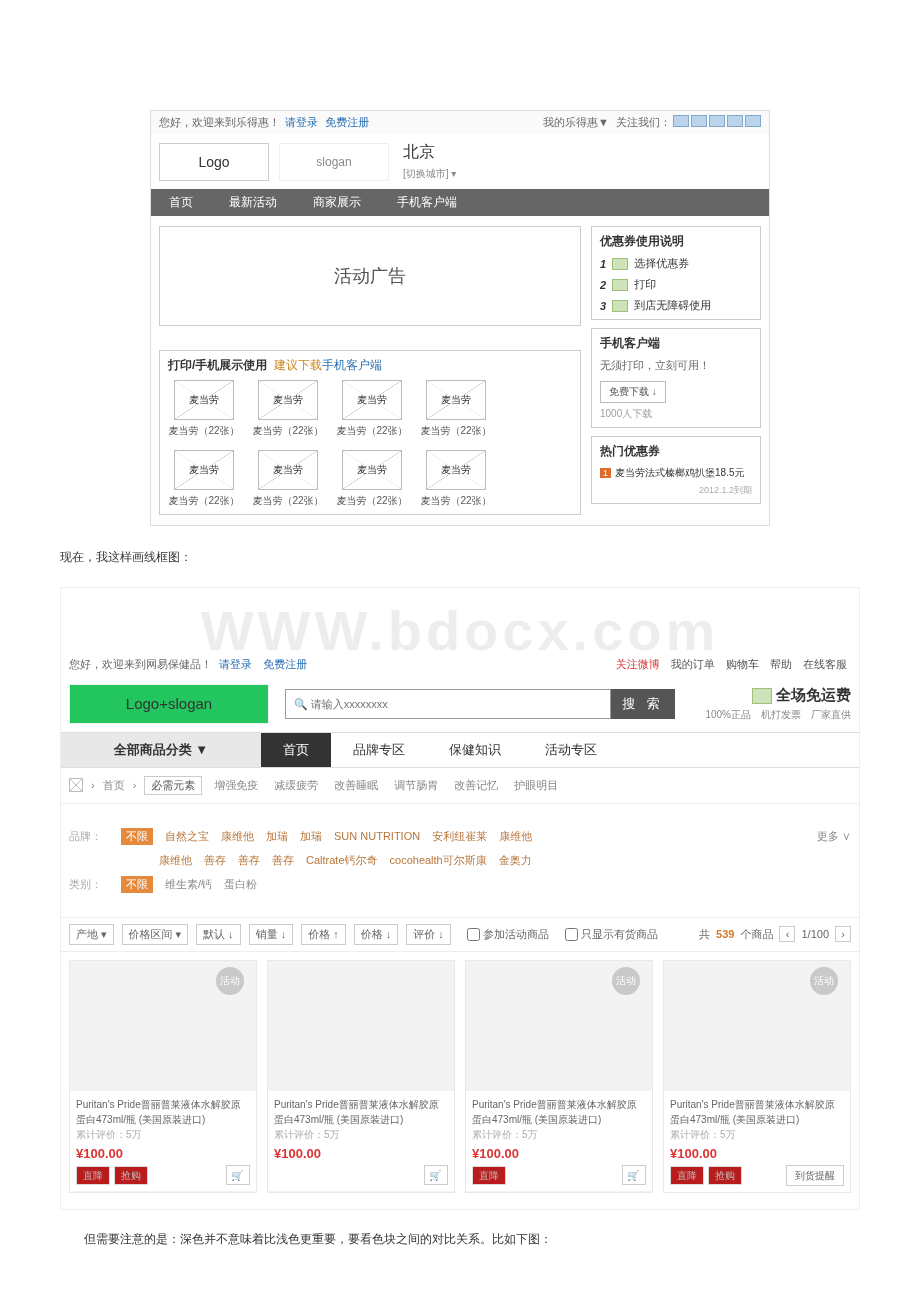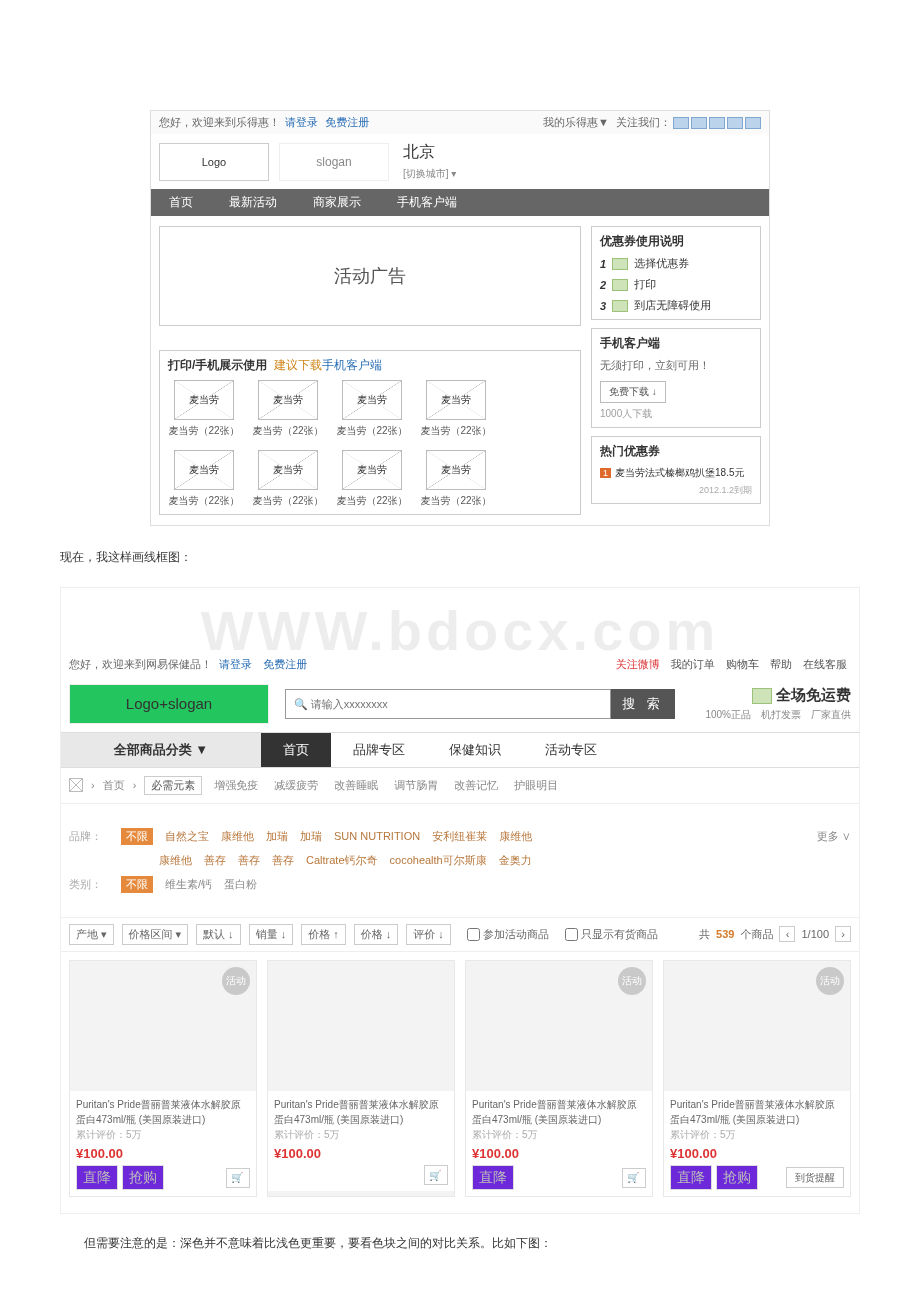--- a/index.html
+++ b/index.html
@@ -3,24 +3,24 @@
 <meta charset="utf-8">
 <style>
 *{box-sizing:border-box;margin:0;padding:0}
 body{font-family:"Microsoft YaHei",Arial,sans-serif;font-size:12px;color:#333;background:#fff;width:920px;margin:0 auto;padding:20px 0}
 .doc{padding:0 30px}
 
 
 .wf1{border:1px solid #ddd;margin:90px 120px 20px 120px;background:#fff}
 .wf1-top{display:flex;justify-content:space-between;align-items:center;padding:4px 8px;font-size:11px;color:#666;background:#fafafa}
 .wf1-top a{color:#2a6fb5;text-decoration:none;margin:0 2px}
-.wf1-top .soc{display:flex;gap:2px;align-items:center}
+.wf1-top .soc{display:flex;gap:2px;}
 .wf1-top .soc .bx{width:16px;height:12px;background:#bcd3ec;border:1px solid #7fa7d0}
 .wf1-header{display:flex;align-items:center;gap:10px;padding:8px 8px}
-.wf1-logo{width:110px;height:38px;border:1px solid #ccc;display:flex;align-items:center;justify-content:center;font-size:11px}
+.wf1-logo{width:110px;height:38px;border:1px solid #ccc;display:flex;align-items:center;justify-content:center;font-size:14px}
 .wf1-slogan{width:110px;height:38px;border:1px solid #eee;display:flex;align-items:center;justify-content:center;font-size:12px;color:#888}
 .wf1-city{font-size:16px;padding-left:4px}
 .wf1-city .sub{font-size:10px;color:#888}
 .wf1-nav{display:flex;background:#666;color:#fff}
 .wf1-nav div{padding:5px 18px;font-size:12px}
 .wf1-body{display:flex;gap:10px;padding:10px 8px}
 .wf1-main{flex:1}
 .wf1-side{width:170px;display:flex;flex-direction:column;gap:8px}
 .wf1-hero{border:1px solid #ccc;height:100px;display:flex;align-items:center;justify-content:center;font-size:18px;color:#555}
 .wf1-sec{border:1px solid #ccc;margin-top:24px;padding:6px 8px}
@@ -86,28 +86,28 @@
 .wf2-sort{display:flex;align-items:center;gap:8px;padding:6px 8px;font-size:11px;color:#666;border-bottom:1px solid #eee}
 .wf2-sort .dd{border:1px solid #ccc;padding:2px 6px;display:flex;align-items:center;gap:3px}
 .wf2-sort .sbtn{border:1px solid #ccc;padding:2px 6px}
 .wf2-sort .cb{display:flex;align-items:center;gap:3px;margin-left:8px}
 .wf2-sort .pg{margin-left:auto;display:flex;align-items:center;gap:6px}
 .wf2-sort .pg .num{color:#d47a2a;font-weight:bold}
 .wf2-sort .pg .ar{border:1px solid #ccc;width:16px;height:16px;display:flex;align-items:center;justify-content:center}
 .wf2-prods{display:flex;gap:10px;padding:8px 8px}
 .card{flex:1;background:#f3f3f3;border:1px solid #e8e8e8;display:flex;flex-direction:column}
 .card .img{height:130px;background:#f3f3f3;position:relative}
-.card .badge{position:absolute;top:6px;right:6px;width:28px;height:28px;border-radius:50%;background:#c9c9c9;color:#fff;font-size:10px;display:flex;align-items:center;justify-content:center}
+.card .badge{position:absolute;top:6px;right:12px;width:28px;height:28px;border-radius:50%;background:#c9c9c9;color:#fff;font-size:10px;display:flex;align-items:center;justify-content:center}
 .card .info{background:#fff;padding:6px 6px;font-size:10px;line-height:1.5}
 .card .nm{color:#666;min-height:26px}
 .card .rv{color:#aaa}
 .card .pr{color:#d33;font-size:13px;font-weight:bold;margin:2px 0}
 .card .act{display:flex;justify-content:space-between;align-items:center}
 .card .bl{display:flex;gap:4px}
-.card .b{border:1px solid #ddd;background:#6d28d9;color:#bbb;padding:1px 6px;font-size:14px}
+.card .b{border:1px solid #ddd;background:#b91c1c;color:#bbb;padding:1px 6px;font-size:10px}
 .card .cart{width:24px;height:20px;border:1px solid #ccc;display:flex;align-items:center;justify-content:center;color:#bbb}
 .card .remind{border:1px solid #ccc;padding:2px 8px;font-size:10px;color:#666}
 </style>
 </head>
 <body>
 
 <div class="doc">
 
 <div class="wf1">
   <div class="wf1-top">

